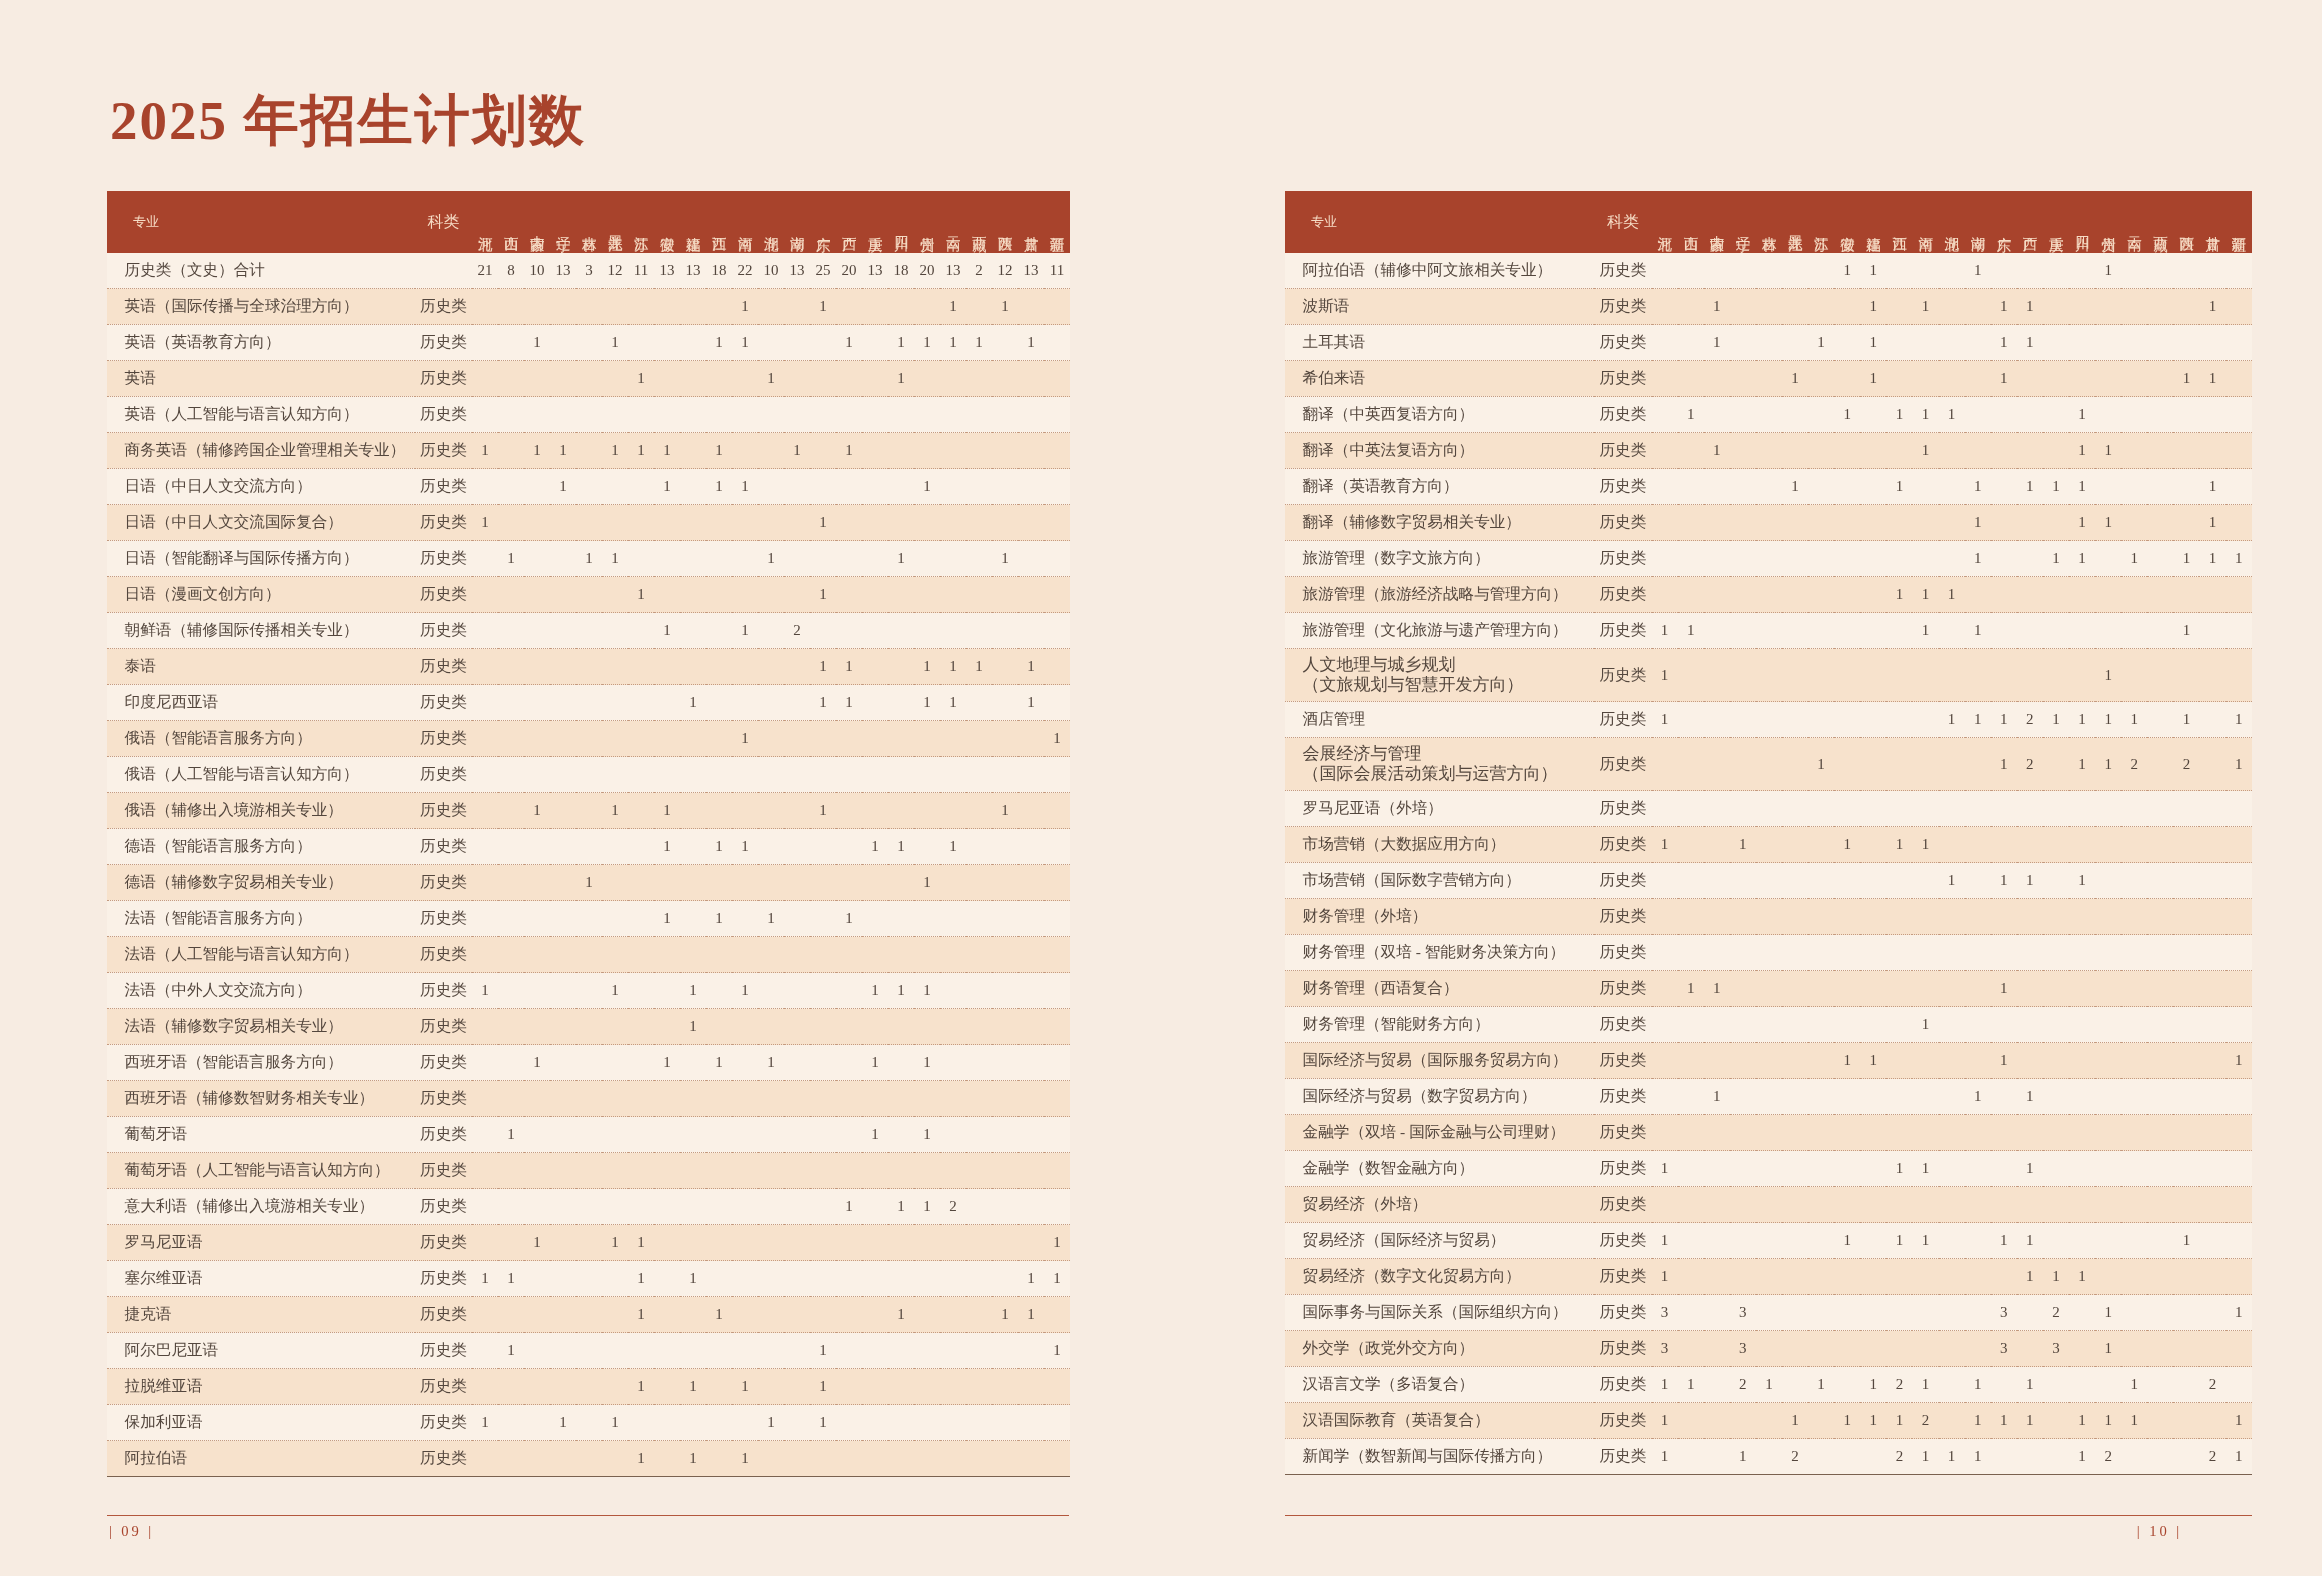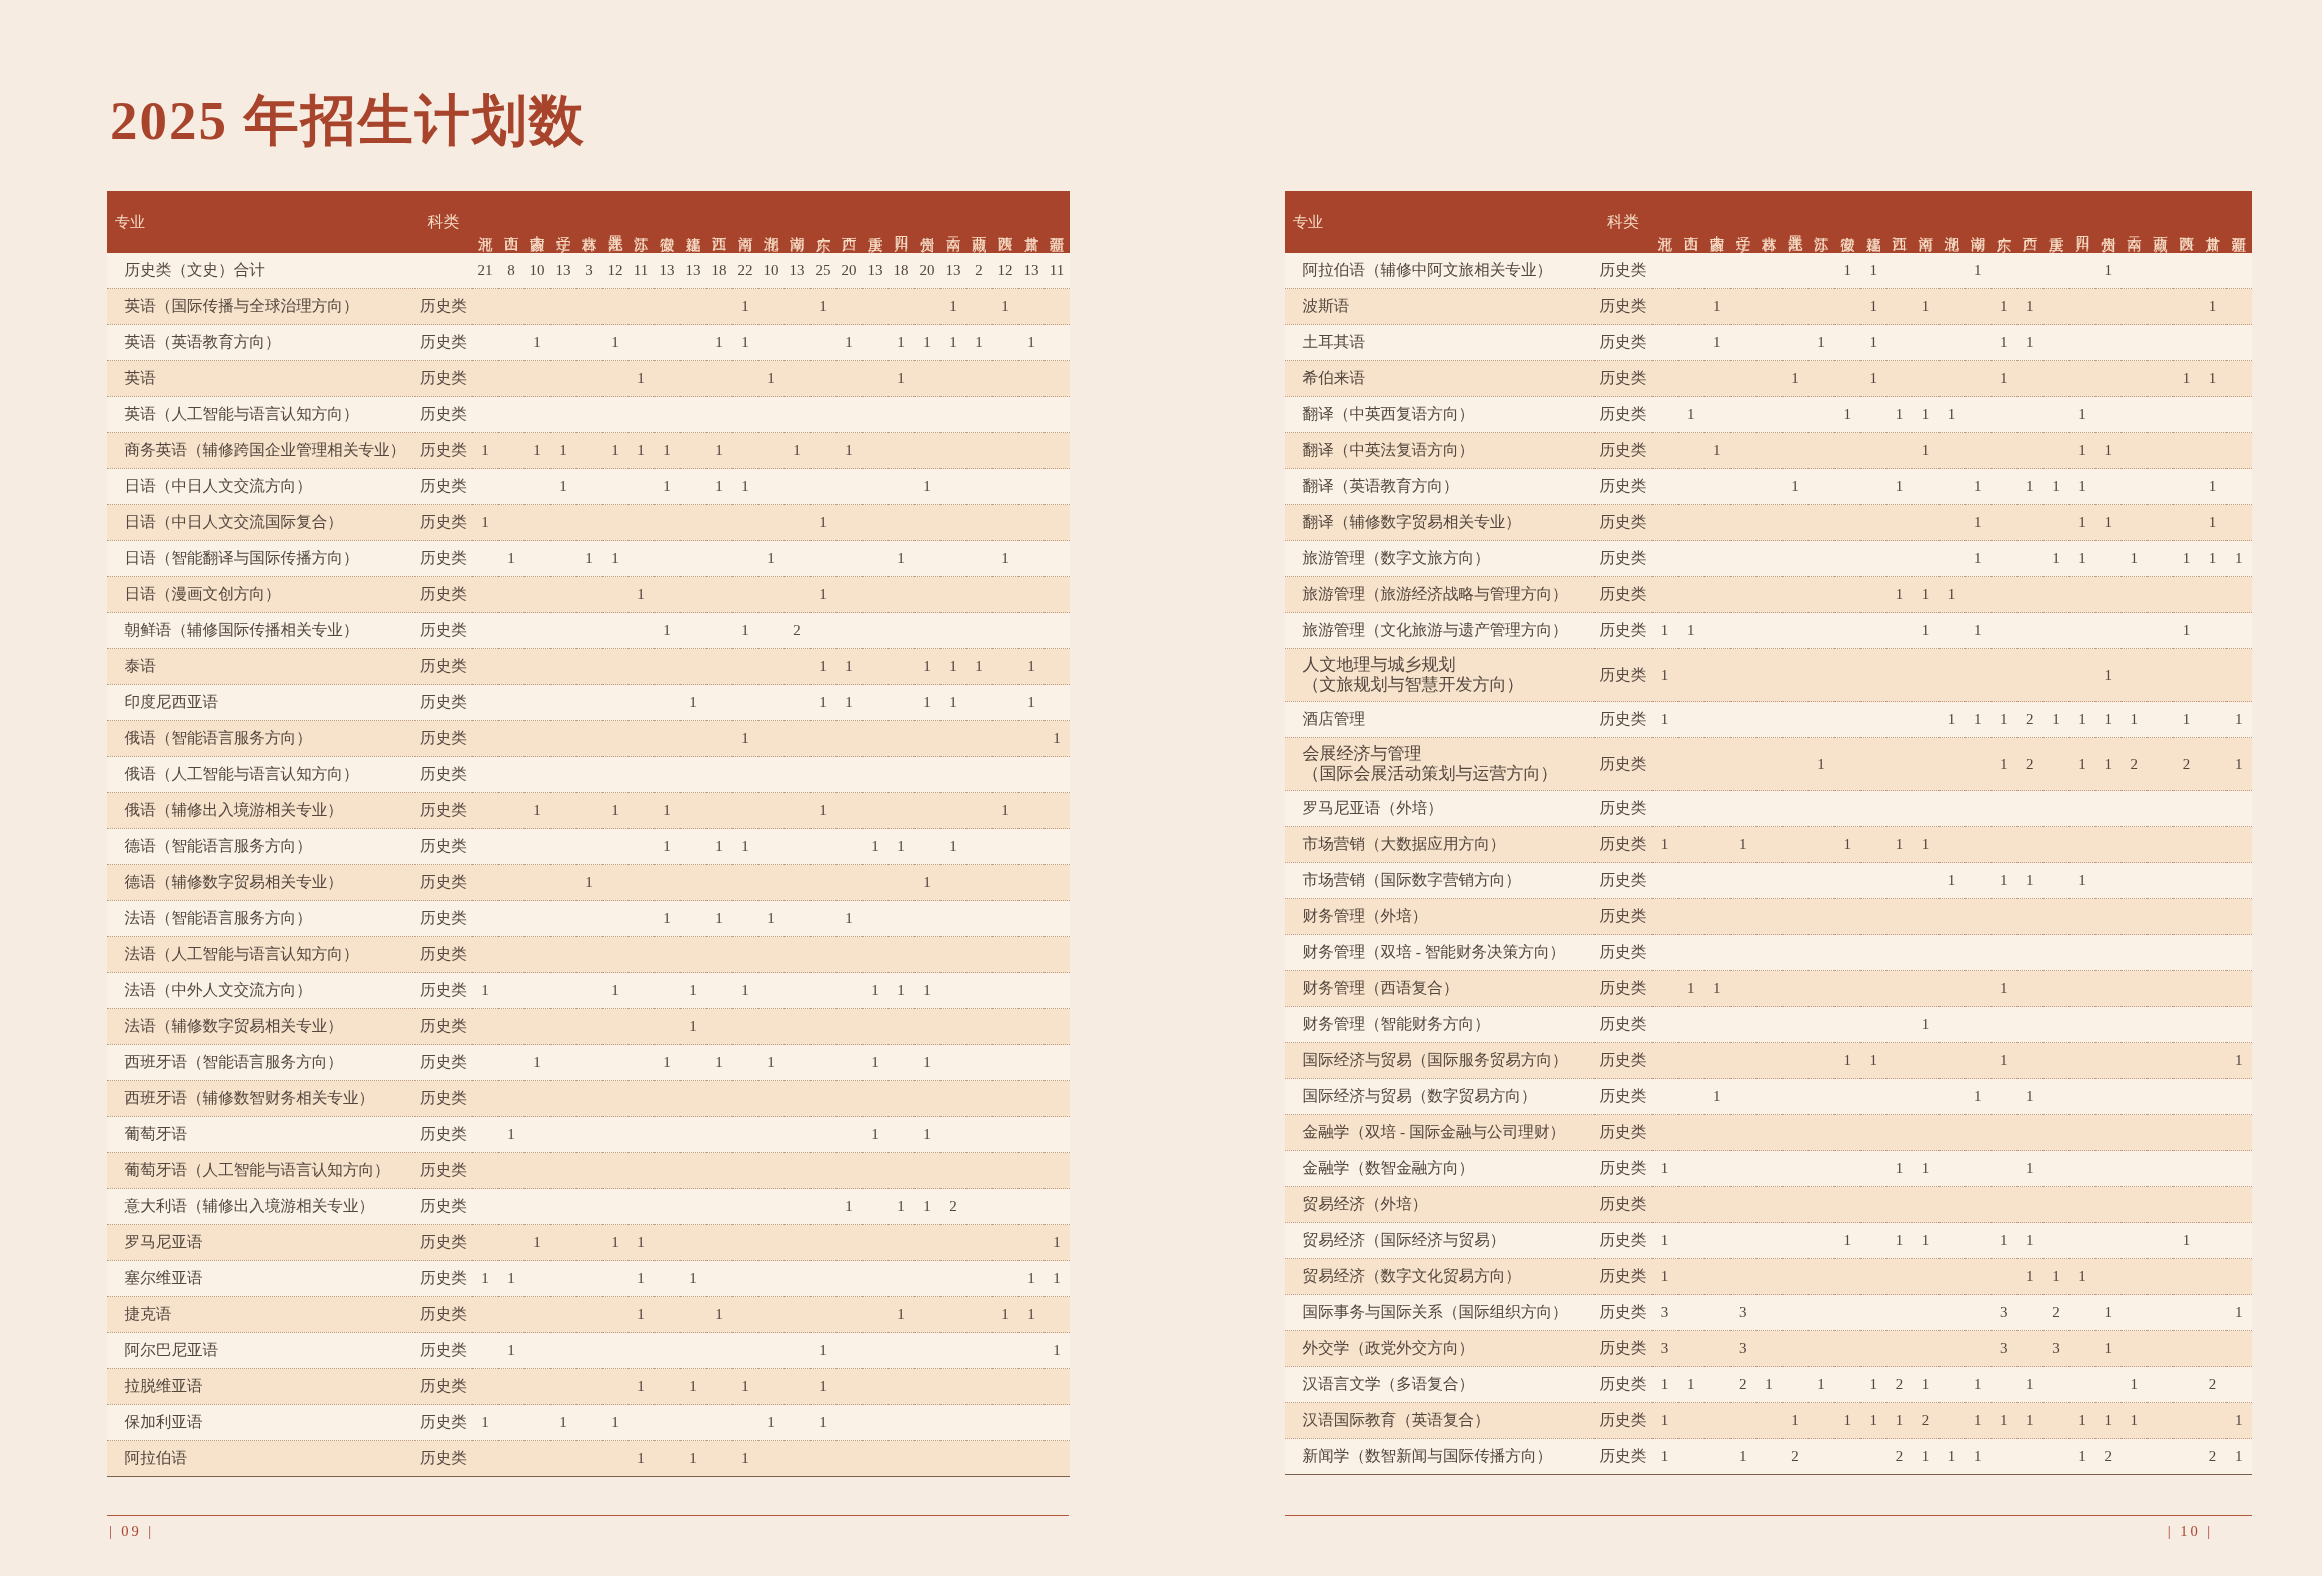--- a/index.html
+++ b/index.html
@@ -21,21 +21,21 @@
   .tbl-wrap.left{left:107px;width:962px;}
   .tbl-wrap.right{left:1285px;width:967px;}
   table.plan{border-collapse:collapse;table-layout:fixed;width:100%;}
   col.col-name{width:308px}
   col.col-type{width:57px}
   col.col-p{width:26px}
   thead th{
     background:var(--accent);color:var(--header-text);font-weight:400;
     height:62px;vertical-align:middle;padding:0;
   }
-  th.h-major{text-align:left;padding-left:8px;font-size:15px;}
+  th.h-major{text-align:left;padding-left:26px;font-size:13px;}
   th.h-type{text-align:center;font-size:16px;}
   th.h-prov{text-align:center;font-size:14.6px;}
   th.h-prov span{
     writing-mode:vertical-rl;text-orientation:upright;
     line-height:1;letter-spacing:1px;display:inline-block;max-height:59px;
   }
   tbody td{
     height:35px;border-bottom:1px dotted var(--dot);
     font-size:15.6px;vertical-align:middle;padding:0;
   }
@@ -47,21 +47,21 @@
   tr.tall td.c-name{white-space:pre-line;line-height:20.5px;font-size:17px;}
   td.c-type{text-align:center;}
   td.c-val{text-align:center;font-size:15px;}
   .footer-rule{position:absolute;top:1515px;border-top:1px solid #b3573d;}
   .footer-rule.left{left:107px;width:962px;}
   .footer-rule.right{left:1285px;width:967px;}
   .page-num{
     position:absolute;top:1523px;font-size:14.6px;color:var(--accent);letter-spacing:2.9px;
   }
   .page-num.left{left:109px;}
-  .page-num.right{left:1246px;width:967px;text-align:right;}
+  .page-num.right{left:1215px;width:967px;text-align:right;}
 </style>
 </head>
 <body>
 
 <div class="page-title">2025 年招生计划数</div>
 
 <div class="tbl-wrap left">
   <table class="plan">
     <colgroup>
         <col class="col-name">

